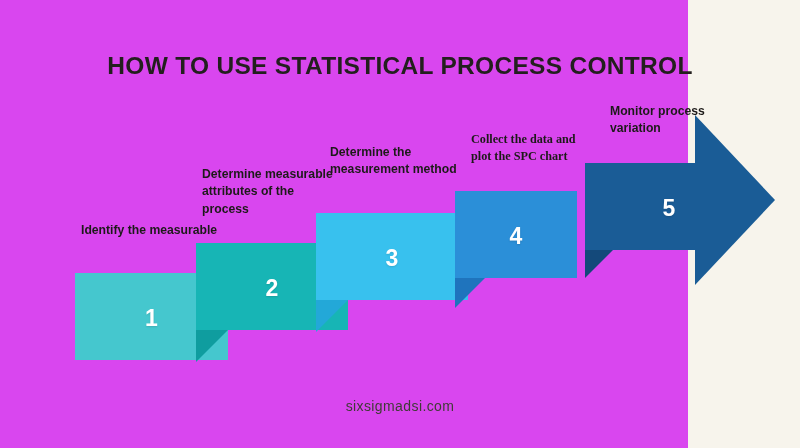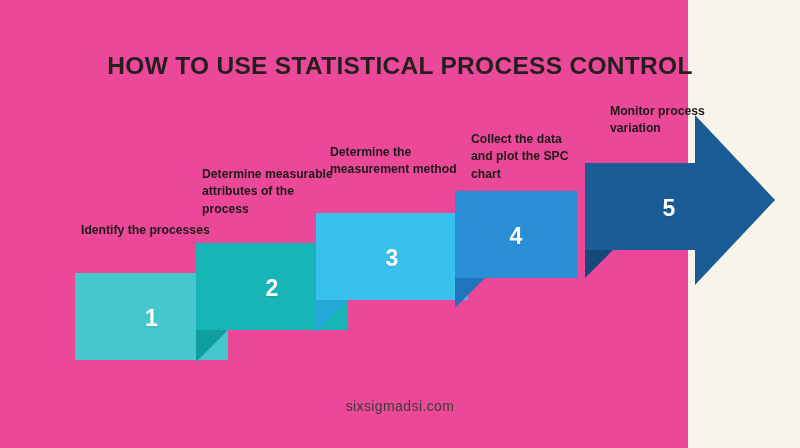--- a/index.html
+++ b/index.html
@@ -11,21 +11,21 @@
     height: 448px;
     background: #f7f4ec;
     font-family: "Liberation Sans", sans-serif;
     overflow: hidden;
     position: relative;
   }
   #canvas {
     position: relative;
     width: 688px;
     height: 448px;
-    background: #ec4899;
+    background: #d946ef;
   }
   #title {
     position: absolute;
     top: 52px;
     left: 0;
     width: 800px;
     text-align: center;
     font-size: 24.5px;
     font-weight: bold;
     letter-spacing: 0.3px;
@@ -80,21 +80,21 @@
 
 <div id="canvas">
 
   <div id="title">HOW TO USE STATISTICAL PROCESS CONTROL</div>
 
   <div class="step">
     <div class="step-body" style="left:75px; top:273px; width:153px; height:87px; background:#45c7ce;"></div>
     <div class="fold" style="left:75px; top:360px; width:0; height:0;
                 border-left:0 solid transparent; border-top:0 solid transparent;"></div>
     <div class="step-num" style="left:75px; top:305px; width:153px;">1</div>
-    <div class="step-label" style="left:81px; top:222px; width:142px;">Identify the processes</div>
+    <div class="step-label" style="left:81px; top:222px; width:142px;">Identify the measurable</div>
   </div>
 
   <div class="step">
     <div class="fold" style="left:196px; top:330px; width:0; height:0;
                 border-top:32px solid #0f9d9f;
                 border-right:32px solid transparent;"></div>
     <div class="step-body" style="left:196px; top:243px; width:152px; height:87px; background:#17b5b5;"></div>
     <div class="step-num" style="left:196px; top:275px; width:152px;">2</div>
     <div class="step-label" style="left:202px; top:166px; width:140px;">Determine measurable attributes of the process</div>
   </div>
@@ -107,21 +107,21 @@
     <div class="step-num" style="left:316px; top:245px; width:152px;">3</div>
     <div class="step-label" style="left:330px; top:144px; width:128px;">Determine the measurement method</div>
   </div>
 
   <div class="step">
     <div class="fold" style="left:455px; top:278px; width:0; height:0;
                 border-top:30px solid #1f74bd;
                 border-right:30px solid transparent;"></div>
     <div class="step-body" style="left:455px; top:191px; width:122px; height:87px; background:#2b8fd8;"></div>
     <div class="step-num" style="left:455px; top:223px; width:122px;">4</div>
-    <div class="step-label" style="left:471px; top:131px; width:106px;">Collect the data and plot the SPC chart</div>
+    <div class="step-label" style="left:471px; top:131px; width:106px;font-family:Liberation Serif, serif;">Collect the data and plot the SPC chart</div>
   </div>
 
   <div class="step">
     <div class="fold" style="left:585px; top:250px; width:0; height:0;
                 border-top:28px solid #14497a;
                 border-right:28px solid transparent;"></div>
     <div class="step-body" style="left:585px; top:163px; width:110px; height:87px; background:#1a5c96;"></div>
     <div id="arrow-head" style="left:695px; top:115px; width:0; height:0;
                 border-top:85px solid transparent;
                 border-bottom:85px solid transparent;

